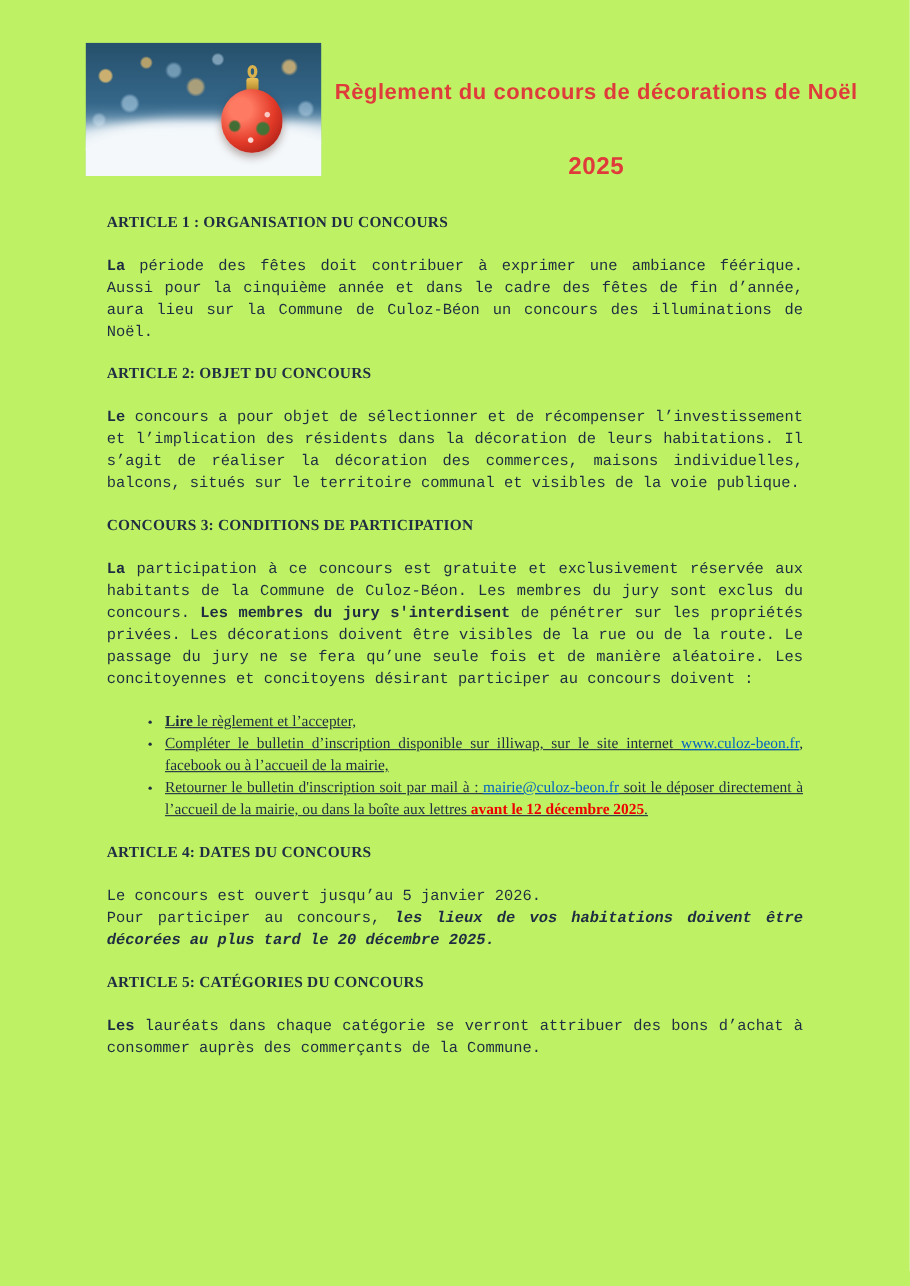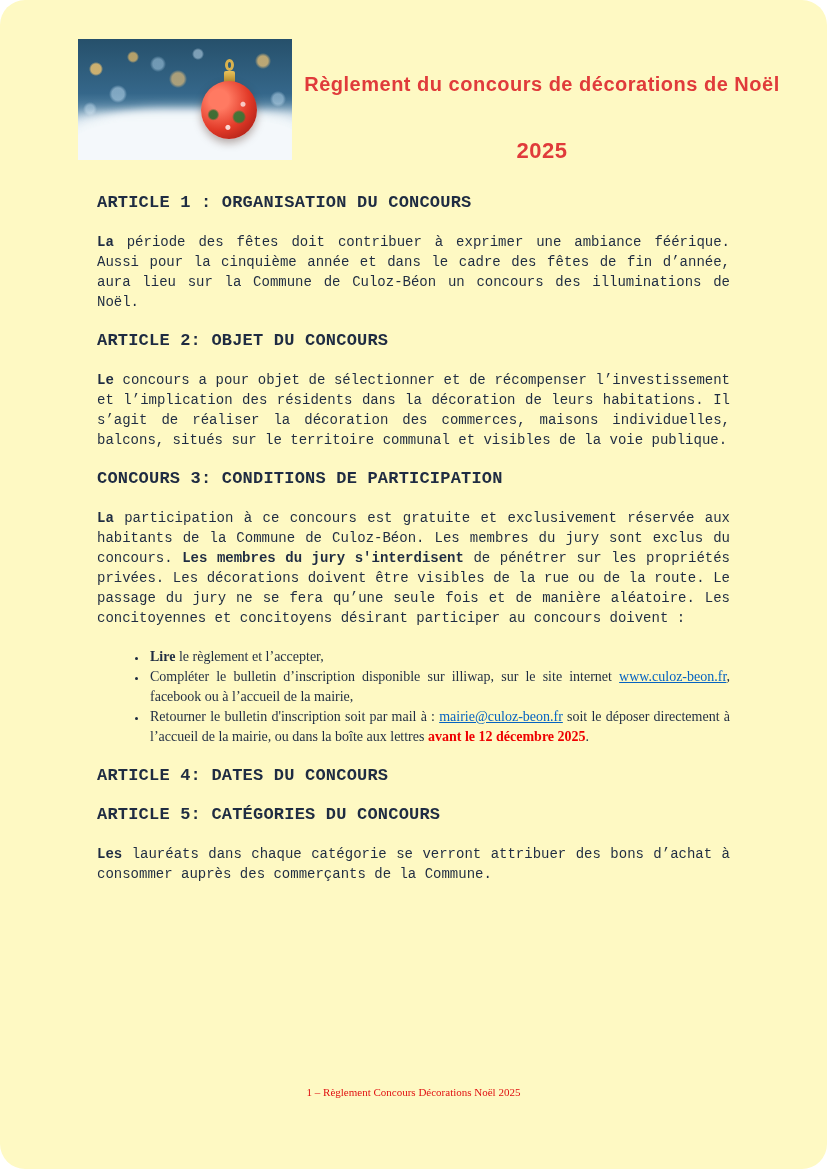--- a/index.html
+++ b/index.html
@@ -4,21 +4,21 @@
 <style>
   * { margin: 0; padding: 0; box-sizing: border-box; }
   html, body { background: #ffffff; }
   body {
     width: 827px; height: 1169px;
     font-family: "Liberation Serif", serif;
     color: #1f2c42;
     position: relative;
     overflow: hidden;
   }
-  .page { position: relative; width: 827px; height: 1169px; background: #fef9c3; border-radius: 25px; }
+  .page { position: relative; width: 827px; height: 1169px; background: #bef264; }
 
   
   .header { position: absolute; top: 39px; left: 78px; right: 35px; display: flex; align-items: flex-start; }
   .photo {
     width: 214px; height: 121px; position: relative; overflow: hidden; flex: 0 0 auto;
     background:
       radial-gradient(circle at 18px 30px, rgba(230,190,110,.85) 0 5px, rgba(230,190,110,0) 7px),
       radial-gradient(circle at 55px 18px, rgba(214,178,104,.8) 0 4px, rgba(214,178,104,0) 6px),
       radial-gradient(circle at 100px 40px, rgba(220,185,120,.7) 0 6px, rgba(220,185,120,0) 9px),
       radial-gradient(circle at 185px 22px, rgba(222,186,116,.8) 0 5px, rgba(222,186,116,0) 8px),
@@ -58,30 +58,30 @@
   .title-line {
     font-family: "Liberation Sans", sans-serif;
     font-weight: bold; color: #e03b3b;
     font-size: 20px; line-height: 35px; letter-spacing: .5px;
   }
   .title-line.year { font-size: 22px; margin-top: 31px; }
 
   
   .content { position: absolute; top: 193px; left: 97px; width: 633px; font-size: 14px; line-height: 20px; }
   h2.art {
-    font-size: 17px; line-height: 20px; font-weight: bold; color: #1f2c42;
-    margin: 0 0 19px 0; letter-spacing: .2px; font-family: Liberation Mono, monospace;
+    font-size: 14px; line-height: 20px; font-weight: bold; color: #1f2c42;
+    margin: 0 0 19px 0; letter-spacing: .2px;
   }
   p.body { text-align: justify; margin: 0 0 19px 0; font-family: Liberation Mono, monospace; }
   .lead { font-weight: bold; }
   .bold { font-weight: bold; }
   .ital { font-weight: bold; font-style: italic; }
   .red { color: #ee0000; font-weight: bold; }
   a.doclink { color: #0563c1; text-decoration: underline; }
-  ul.bullets { margin: 0 0 19px 0; padding-left: 51px; }
+  ul.bullets { margin: 0 0 19px 0; padding-left: 51px; text-decoration: underline; }
   ul.bullets li { text-align: justify; padding-left: 2px; }
   ul.bullets li::marker { font-size: 11px; }
   ul.cats li { margin-bottom: 2px; }
 
   
   .footer {
     position: absolute; top: 1086px; left: 0; width: 100%;
     text-align: center; color: #e01111; font-size: 11px;
     font-family: "Liberation Serif", serif;
   }
@@ -115,23 +115,23 @@
     <h2 class="art">CONCOURS 3: CONDITIONS DE PARTICIPATION</h2>
     <p class="body"><span class="lead">La</span><span> participation à ce concours est gratuite et exclusivement réservée aux habitants de la Commune de Culoz-Béon. Les membres du jury sont exclus du concours. </span><span class="bold">Les membres du jury s'interdisent</span><span> de pénétrer sur les propriétés privées. Les décorations doivent être visibles de la rue ou de la route. Le passage du jury ne se fera qu’une seule fois et de manière aléatoire. Les concitoyennes et concitoyens désirant participer au concours doivent :</span></p>
 
     <ul class="bullets">
       <li><span class="lead">Lire</span><span> le règlement et l’accepter,</span></li>
       <li><span>Compléter le bulletin d’inscription disponible sur illiwap, sur le site internet </span><a href="#" class="doclink">www.culoz-beon.fr</a><span>, facebook ou à l’accueil de la mairie,</span></li>
       <li><span>Retourner le bulletin d'inscription soit par mail à : </span><a href="#" class="doclink">mairie@culoz-beon.fr</a><span> soit le déposer directement à l’accueil de la mairie, ou dans la boîte aux lettres </span><span class="red">avant le 12 décembre 2025</span><span>.</span></li>
     </ul>
 
     <h2 class="art">ARTICLE 4: DATES DU CONCOURS</h2>
+    <p class="body"><span>Le concours est ouvert jusqu’au 5 janvier 2026.</span><br><span>Pour participer au concours, </span><span class="ital">les lieux de vos habitations doivent être décorées au plus tard le 20 décembre 2025.</span></p>
 
     <h2 class="art">ARTICLE 5: CATÉGORIES DU CONCOURS</h2>
 
 
     <p class="body"><span class="lead">Les</span><span> lauréats dans chaque catégorie se verront attribuer des bons d’achat à consommer auprès des commerçants de la Commune.</span></p>
 
   </div>
 
-  <div class="footer">1 – Règlement Concours Décorations Noël 2025</div>
 
 </div>
 
 </body></html>

